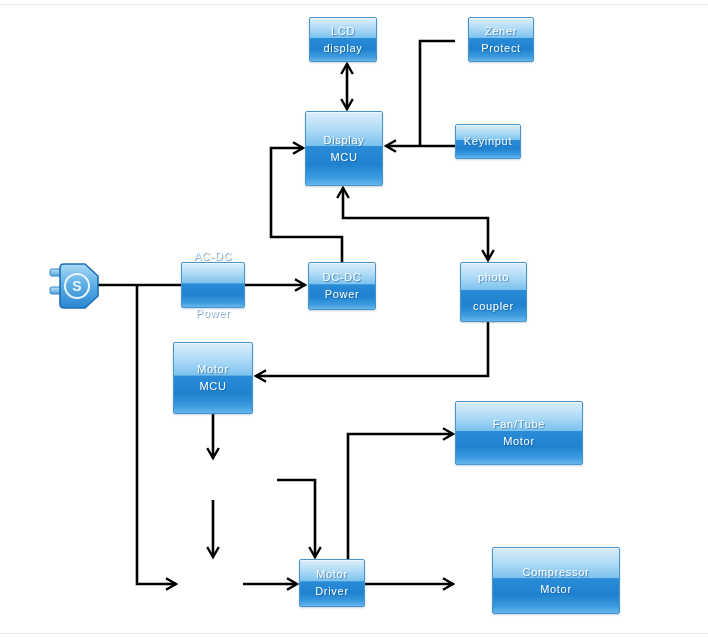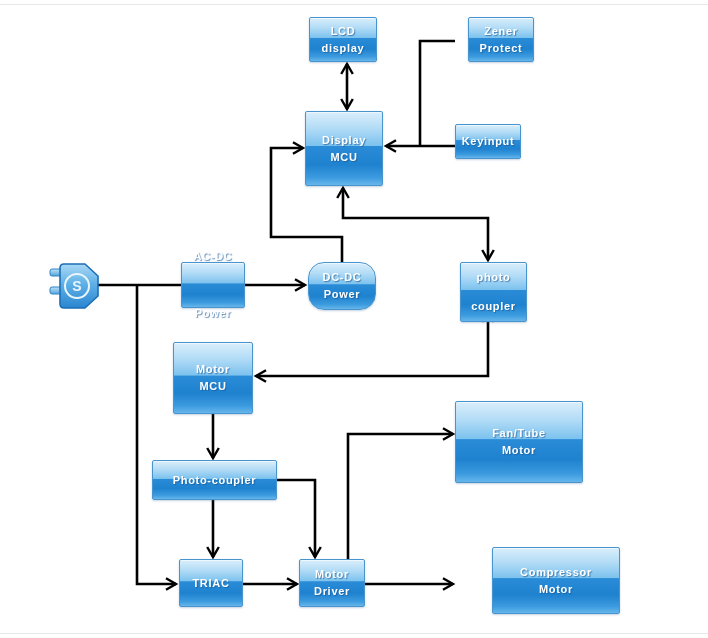--- a/index.html
+++ b/index.html
@@ -27,38 +27,38 @@
     box-sizing: border-box;
     display: flex; flex-direction: column;
     align-items: center; justify-content: center;
     background: linear-gradient(180deg,
       #d9eefb 0%, #b3dcf6 22%, #7cc2ee 46%,
       #2a8cd7 47%, #1f82cf 72%, #3c9bdf 90%, #66b6ea 100%);
     border: 1px solid #4a94ce;
     border-radius: 2px;
     box-shadow: inset 0 1px 0 rgba(255,255,255,0.55), 0 1px 2px rgba(60,110,160,0.3);
     color: #ffffff;
-    font-size: 11px; font-weight: bold; line-height: 17px;
+    font-size: 11px; font-weight: normal; line-height: 17px;
     letter-spacing: 0.7px;
     text-shadow: 1px 1px 1px rgba(21,86,148,0.65);
     text-align: center;
     white-space: nowrap;
   }
   .b-lcd        { left: 309px; top:  17px; width:  68px; height: 45px; }
   .b-zener      { left: 455px; top:  17px; width:  66px; height: 45px; margin-left: 13px; }
   .b-dispmcu    { left: 305px; top: 111px; width:  78px; height: 75px; }
   .b-keyinput   { left: 455px; top: 124px; width:  66px; height: 35px; }
   .b-acdc       { left: 181px; top: 262px; width:  64px; height: 46px; gap: 40px; }
-  .b-dcdc       { left: 308px; top: 262px; width:  68px; height: 48px; border-radius: 16px; }
+  .b-dcdc       { left: 308px; top: 262px; width:  68px; height: 48px; }
   .b-photosig   { left: 460px; top: 262px; width:  67px; height: 60px; gap: 12px; }
   .b-motormcu   { left: 173px; top: 342px; width:  80px; height: 72px; }
   .b-photodrv   { left: 152px; top: 460px; width: 125px; height: 40px; }
   .b-triac      { left: 179px; top: 559px; width:  64px; height: 48px; }
   .b-motordrv   { left: 299px; top: 559px; width:  66px; height: 48px; }
-  .b-fanmotor   { left: 455px; top: 401px; width: 128px; height: 82px; }
+  .b-fanmotor   { left: 455px; top: 401px; width: 128px; height: 64px; }
   .b-compmotor  { left: 455px; top: 547px; width: 128px; height: 67px; margin-left: 37px; }
 
   #plug { position: absolute; left: 46px; top: 258px; width: 60px; height: 56px; }
   #plug .plug-s {
     font-family: "Liberation Sans", sans-serif;
     font-size: 14px; font-weight: bold;
   }
 </style>
 </head>
 <body>
@@ -142,27 +142,21 @@
   <div class="block b-photosig">
     <span>photo</span>
     <span>coupler</span>
   </div>
 
   <div class="block b-motormcu">
     <span>Motor</span>
     <span>MCU</span>
   </div>
 
-  <div class="block b-photodrv">
-    <span>Photo-coupler</span>
-  </div>
 
-  <div class="block b-triac">
-    <span>TRIAC</span>
-  </div>
 
   <div class="block b-motordrv">
     <span>Motor</span>
     <span>Driver</span>
   </div>
 
   <div class="block b-fanmotor">
     <span>Fan/Tube</span>
     <span>Motor</span>
   </div>

